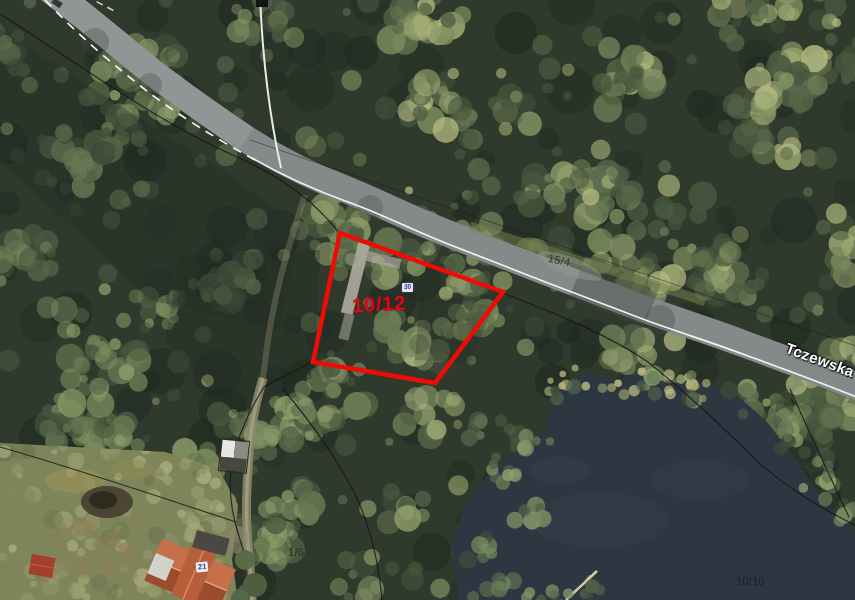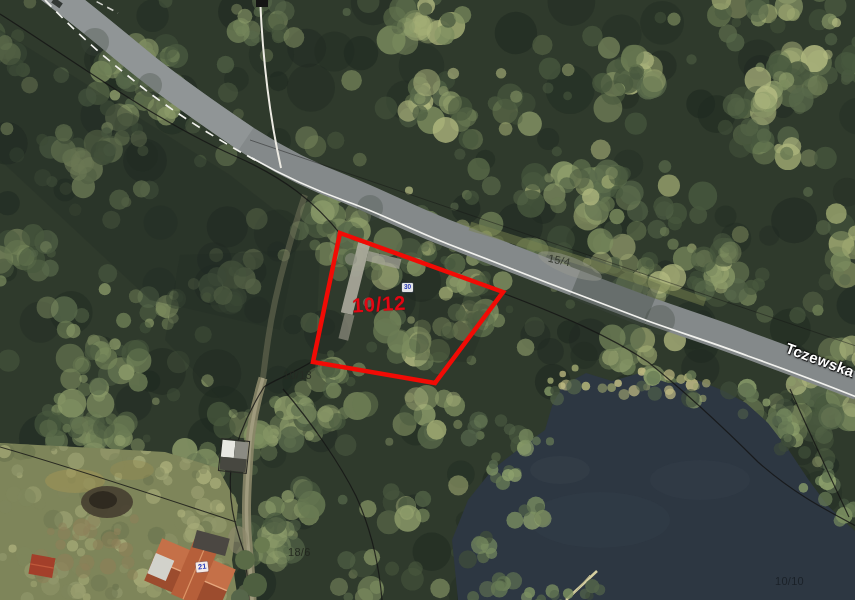--- a/index.html
+++ b/index.html
@@ -7,21 +7,21 @@
     position:relative;width:855px;height:600px;overflow:hidden;
     background:#2f3a2c;font-family:"Liberation Sans",sans-serif;
     -webkit-user-select:none;user-select:none;
   }
   #map-svg{position:absolute;left:0;top:0;}
   .ovl{position:absolute;white-space:nowrap;line-height:1;pointer-events:none;}
   .plbl{font-size:11px;color:#262a22;opacity:.88;letter-spacing:.3px;}
   .lbl-15-4{left:548px;top:255px;transform:rotate(12deg);color:#2b2f26;}
   .lbl-10-13{left:283px;top:359px;color:#272b23;margin-top:11px;}
   .lbl-10-6{left:288px;top:547px;color:#20241c;}
-  .lbl-10-10{left:775px;top:576px;color:#1a2027;opacity:.95;}
+  .lbl-10-10{left:736px;top:576px;color:#1a2027;opacity:.95;}
   .lbl-parcel-main{
     left:352px;top:294px;transform:rotate(-3deg);
     font-size:20px;font-weight:bold;letter-spacing:.8px;
     color:#e30613;text-shadow:0 0 1px rgba(110,0,0,.55);
   }
   .lbl-street{
     left:789px;top:340px;transform:rotate(20.5deg);transform-origin:0 0;
     font-size:15px;font-weight:bold;letter-spacing:.4px;color:#ffffff;
     text-shadow:-1px -1px 1px rgba(0,0,0,.9),1px 1px 1px rgba(0,0,0,.9),0 0 3px rgba(0,0,0,.8);
   }
@@ -1887,19 +1887,19 @@
       <rect x="352" y="316" width="10" height="26" fill="#999788" opacity=".65"></rect>
       <circle cx="345" cy="262" r="6" fill="#8f9185" opacity=".55"></circle>
       <circle cx="372" cy="300" r="5" fill="#8f9185" opacity=".5"></circle>
     </g>
 
     <polygon points="340,233 503,292 435,383 313,362" fill="none" stroke-width="4.5" stroke-linejoin="miter" stroke="#f10b05"></polygon>
   </svg>
 
   <div class="ovl plbl lbl-15-4">15/4</div>
   <div class="ovl plbl lbl-10-13">10/13</div>
-  <div class="ovl plbl lbl-10-6">18/6</div>
+  <div class="ovl plbl lbl-10-6">1/6</div>
   <div class="ovl plbl lbl-10-10">10/10</div>
   <div class="ovl lbl-parcel-main" style="color: rgb(227, 6, 19);">10/12</div>
   <div class="ovl lbl-street">Tczewska</div>
   <div class="ovl addr addr-30" style="color: rgb(42, 59, 184);">30</div>
   <div class="ovl addr addr-21" style="color: rgb(42, 59, 184);">21</div>
 </div>
 
 </body></html>

